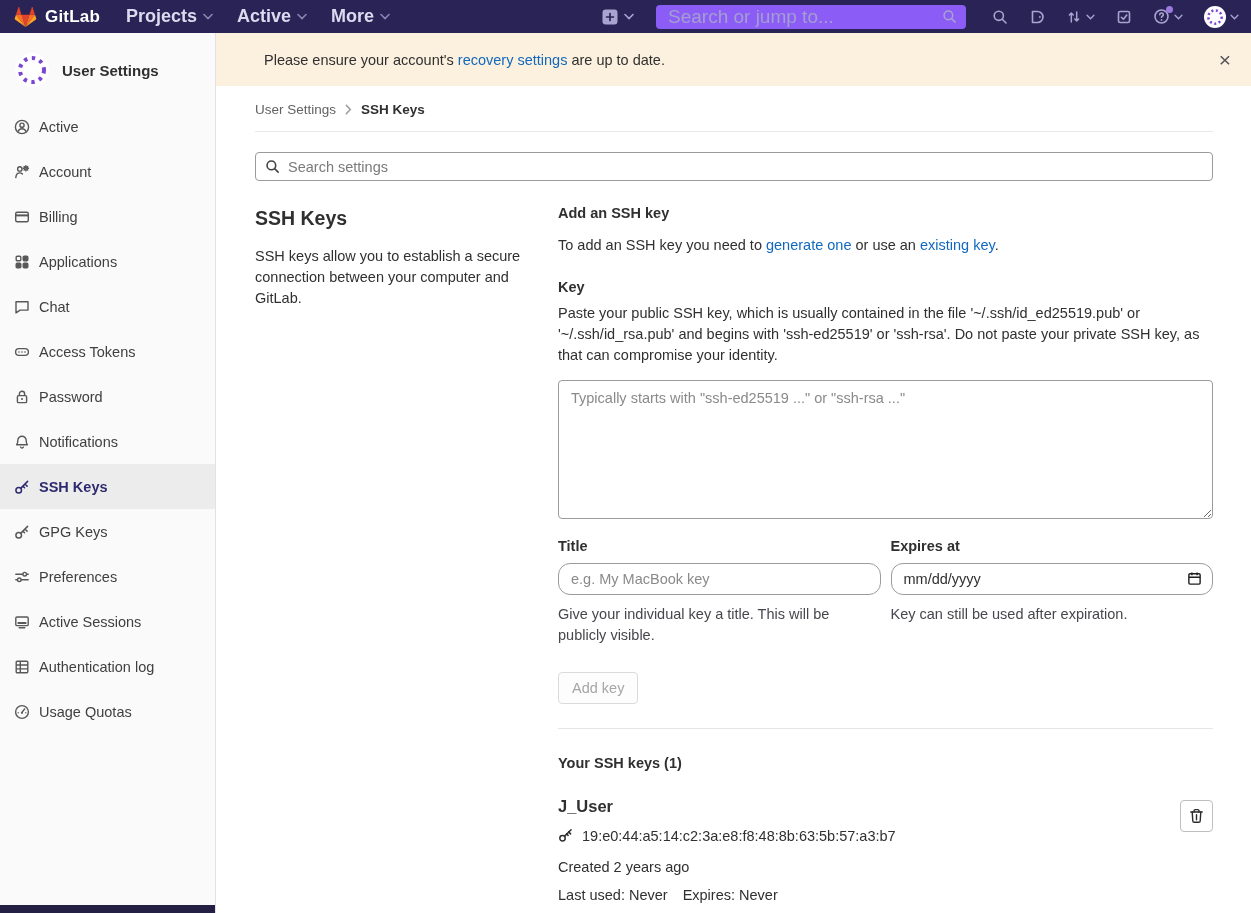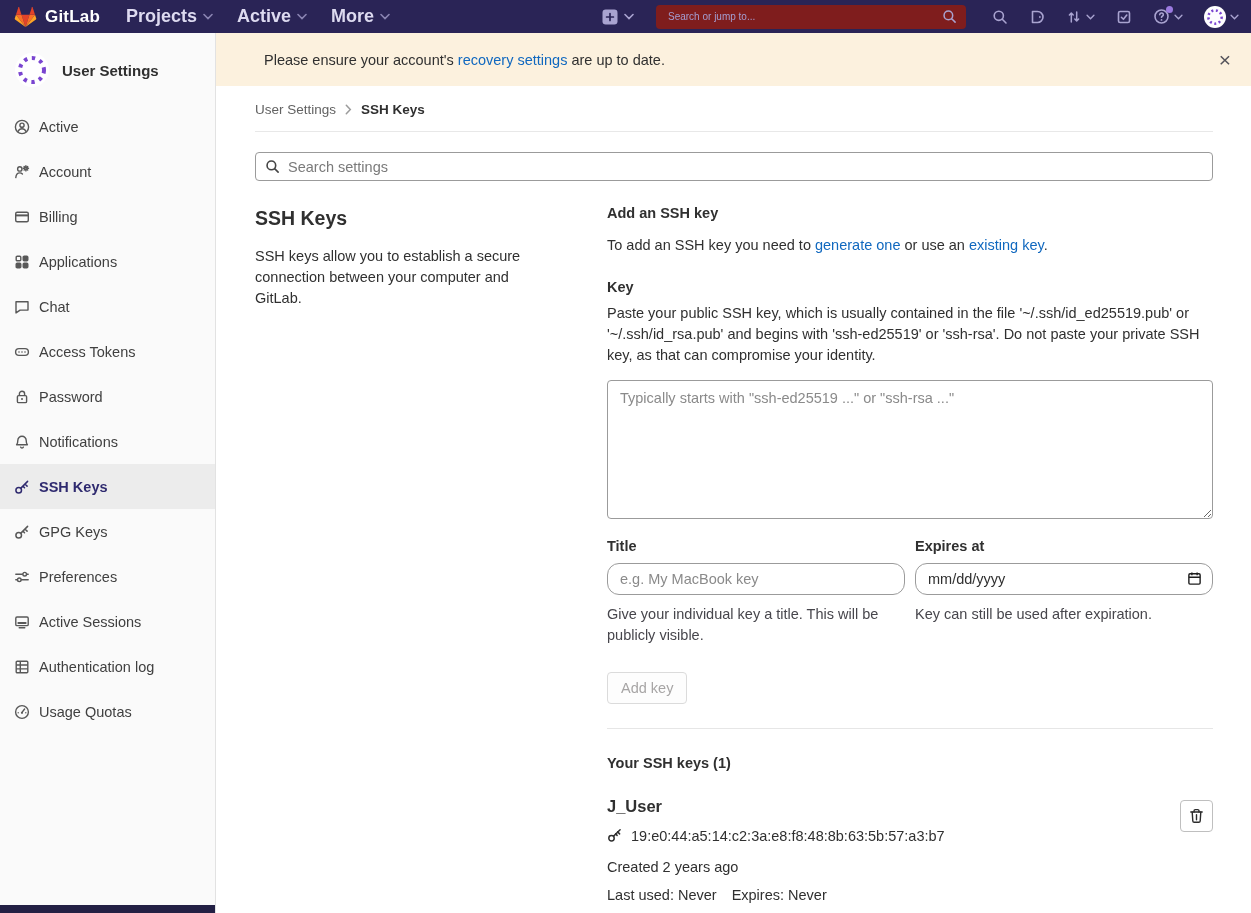--- a/index.html
+++ b/index.html
@@ -24,21 +24,21 @@
   }
   .logo { display:flex; align-items:center; gap:8px; margin-right:26px; }
   .logo-text { color:#fff; font-size:17px; font-weight:700; letter-spacing:.2px; }
   .nav-menu { display:flex; align-items:center; gap:6px; margin-right:24px; font-weight:600; font-size:18px; cursor:pointer; }
   .chev { opacity:.75; }
   .nav-spacer { flex:1; }
   .plus-group { display:flex; align-items:center; gap:6px; margin-right:22px; cursor:pointer; }
   .nav-search { position:relative; width:310px; margin-right:26px; }
   .nav-search input {
     width:100%; height:24px; border:none; border-radius:4px;
-    background:#7f1d1d; color:#e3e0f2; font-size:10px;
+    background:#8b5cf6; color:#e3e0f2; font-size:19px;
     padding:0 30px 0 12px; outline:none;
     font-family:"Liberation Sans",sans-serif;
   }
   .nav-search input::placeholder { color:#a49ed1; }
   .nav-search .nav-search-icon { position:absolute; right:9px; top:4px; }
   .nav-icons { display:flex; align-items:center; gap:21px; }
   .nav-ic { display:flex; align-items:center; gap:4px; cursor:pointer; position:relative; }
   .help-dot { position:absolute; top:-2px; right:10px; width:7px; height:7px; border-radius:50%; background:#9b7ae0; }
   .avatar-ring { width:22px; height:22px; border-radius:50%; background:#fff; display:flex; align-items:center; justify-content:center; }
 
@@ -83,21 +83,21 @@
     padding:0 10px 0 32px; font-size:14.5px; color:#a21caf; outline:none;
     font-family:"Liberation Sans",sans-serif;
   }
   .settings-search input::placeholder { color:#7a7a7a; }
   .settings-search .ss-icon { position:absolute; left:10px; top:7px; color:#555; }
 
   .content-grid { display:flex; margin-top:24px; }
   .col-left { width:276px; flex:0 0 276px; }
   .col-left h1 { font-size:19.5px; font-weight:700; margin:2px 0 16px; }
   .col-left p { line-height:21px; }
-  .col-right { flex:1; margin-left:76px; }
+  .col-right { flex:1; margin-left:27px; }
 
   .sec-heading { font-weight:700; font-size:14.5px; }
   .intro { margin-top:14px; line-height:21px; }
   .intro a { color:#1068bf; text-decoration:none; cursor:pointer; }
   .key-label { margin-top:23px; }
   .key-help { margin-top:8px; line-height:21px; }
   textarea.key-input {
     margin-top:14px; width:100%; height:139px; resize:both;
     border:1px solid #9b9b9b; border-radius:4px;
     padding:9px 12px; font-size:14.5px; color:#303030;

